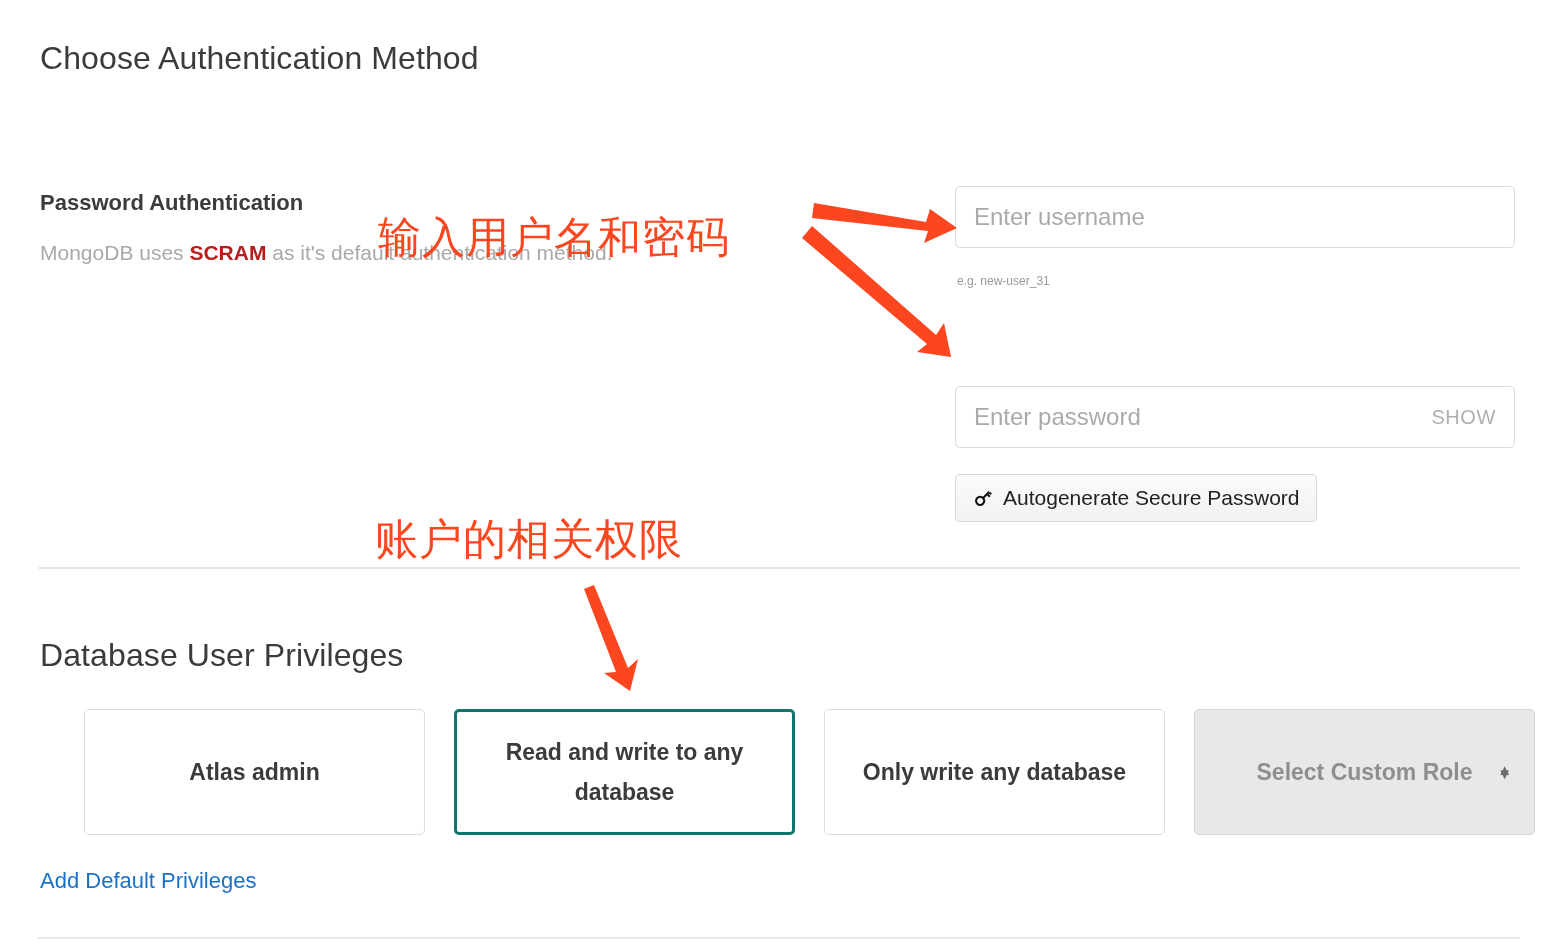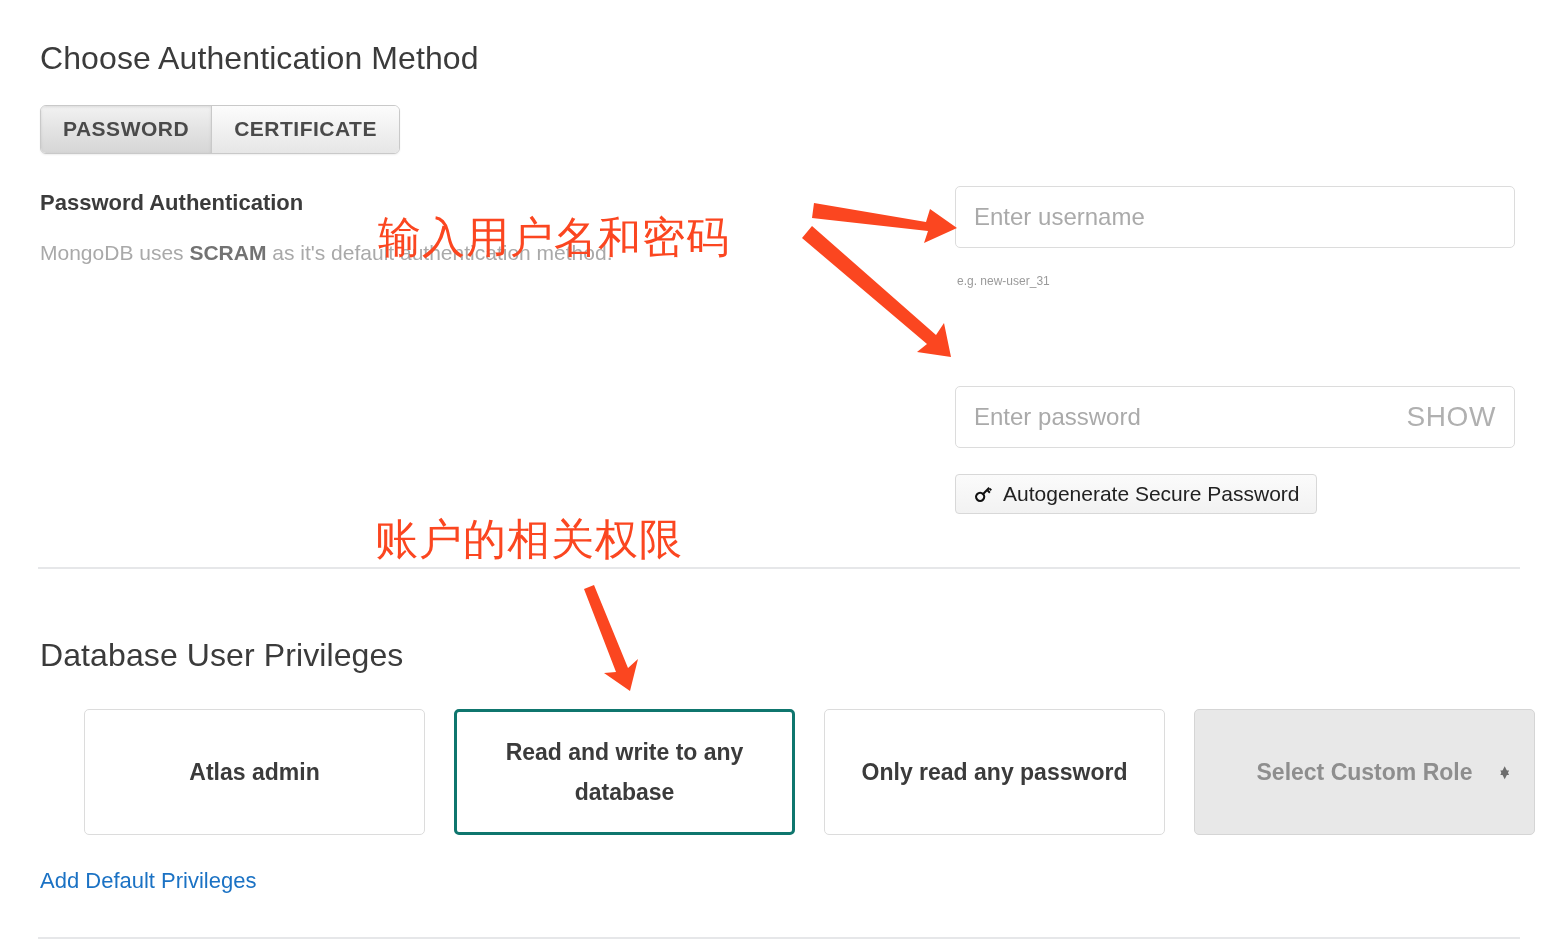--- a/index.html
+++ b/index.html
@@ -79,21 +79,21 @@
   #pw-auth-desc {
     position: absolute;
     left: 40px;
     top: 234px;
     width: 640px;
     font-size: 21px;
     line-height: 38px;
     color: #a9a9a9;
   }
   #pw-auth-desc a {
-    color: #737373;
+    color: #b91c1c;
     text-decoration: none;
     font-weight: 600;
   }
 
   
   .textfield {
     position: absolute;
     left: 955px;
     width: 560px;
     height: 62px;
@@ -107,40 +107,40 @@
   }
   #username-field { top: 186px; }
   #password-field { top: 386px; }
   .textfield .ph {
     font-size: 24px;
     color: #aaaaaa;
     flex: 1;
     white-space: nowrap;
   }
   .show-toggle {
-    font-size: 28px;
+    font-size: 20px;
     color: #b0b0b0;
     letter-spacing: 0.6px;
     cursor: pointer;
     user-select: none;
   }
   #username-hint {
     position: absolute;
     left: 957px;
     top: 274px;
     font-size: 12px;
     color: #9a9a9a;
   }
 
   
   #autogen-button {
     position: absolute;
     left: 955px;
     top: 474px;
-    height: 40px;
+    height: 48px;
     box-sizing: border-box;
     display: flex;
     align-items: center;
     gap: 9px;
     padding: 0 16px;
     border: 1px solid #d8d8d8;
     border-radius: 4px;
     background: linear-gradient(to bottom, #fbfbfb 0%, #f2f2f2 100%);
     font-size: 21px;
     color: #222222;
@@ -240,24 +240,20 @@
   #anno-text-1 { left: 378px; top: 209px; }
   #anno-text-2 { left: 375px; top: 511px; }
 </style>
 </head>
 <body>
 
 <div id="root">
 
   <div class="section-title" id="title-auth">Choose Authentication Method</div>
 
-  <div class="tabgroup">
-    <div class="tab selected">PASSWORD</div>
-    <div class="tab">CERTIFICATE</div>
-  </div>
 
   <div id="pw-auth-heading">Password Authentication</div>
 
   <div id="pw-auth-desc">
     <span>MongoDB uses </span><a href="#">SCRAM</a><span> as it's default authentication method.</span>
   </div>
 
   <div class="textfield" id="username-field">
     <span class="ph">Enter username</span>
   </div>
@@ -287,21 +283,21 @@
   <div class="section-title" id="title-priv">Database User Privileges</div>
 
   <div class="cards">
     <div class="card">
       <span>Atlas admin</span>
     </div>
     <div class="card selected">
       <span>Read and write to any database</span>
     </div>
     <div class="card">
-      <span>Only read any password</span>
+      <span>Only write any database</span>
     </div>
     <div class="card dropdown">
       <span>Select Custom Role</span>
       <span class="stepper">
         <span>▲</span>
         <span>▼</span>
       </span>
     </div>
   </div>
 

